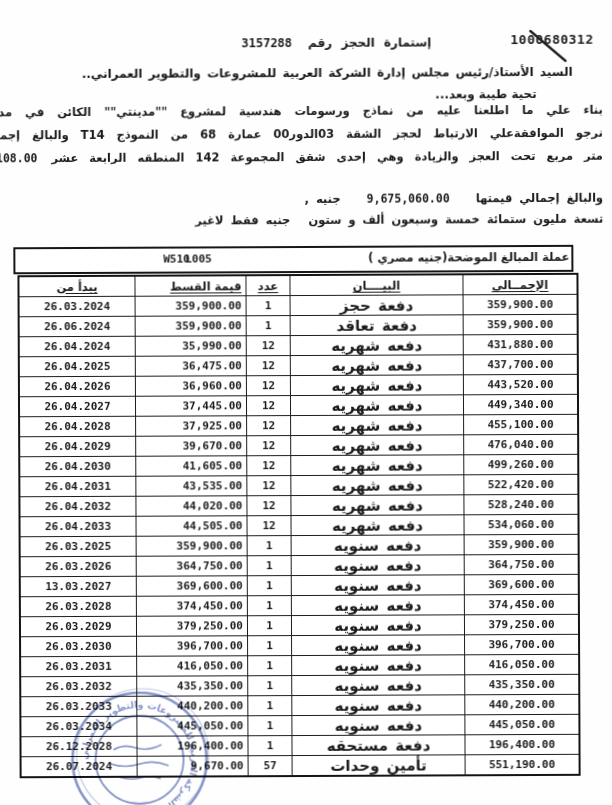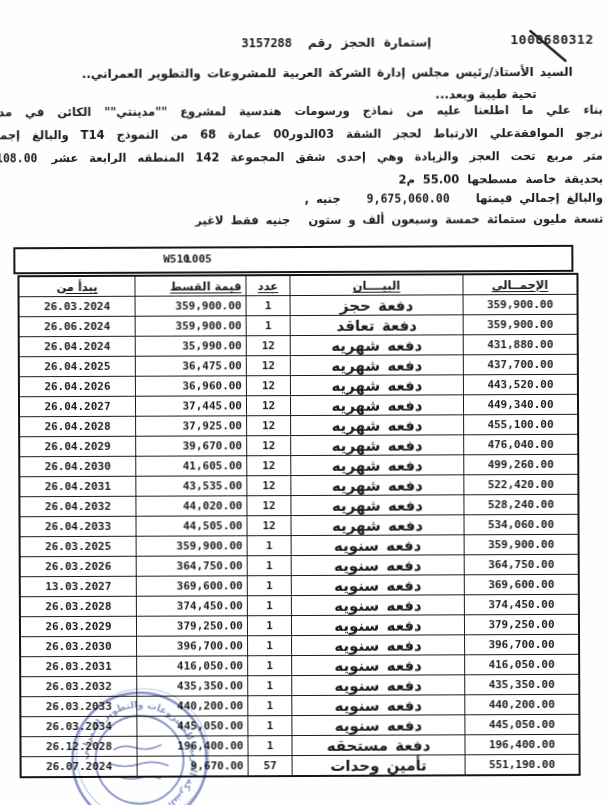--- a/index.html
+++ b/index.html
@@ -76,35 +76,35 @@
     <div class="greeting">تحية طيبة وبعد...</div>
 
     <div class="bline l1">بناء علي ما اطلعنا عليه من نماذج ورسومات هندسية لمشروع ""مدينتي"" الكائن في مدينة القاهرة الجديد</div>
     <div class="bline l2">نرجو الموافقةعلي الارتباط لحجز الشقة 03الدور00 عمارة 68 من النموذج T14 والبالغ إجمالي مسطحها</div>
 
     <div class="bline l3">
       <span class="numtok">108.00</span>
       <span class="ar">متر مربع تحت العجز والزيادة وهي إحدى شقق المجموعة 142 المنطقه الرابعة عشر</span>
     </div>
 
-    <div class="bline l4">بحديقة خاصة مسطحها 55.00 م2</div>
 
     <div class="bline l5">
       <span class="ar">جنيه ,</span>
       <span class="numtok">9,675,060.00</span>
       <span class="ar">والبالغ إجمالي قيمتها</span>
     </div>
 
     <div class="bline l6">
       <span class="ar">جنيه فقط لاغير</span>
       <span class="ar">تسعة مليون ستمائة خمسة وسبعون ألف و ستون</span>
     </div>
 
 
     <div class="currency-bar">
+      <span class="currency-label">عملة المبالغ الموضحة(جنيه مصري )</span>
       <span class="code-w">W510</span>
       <span class="code-l">L005</span>
     </div>
 
     <table class="sched" dir="rtl">
       <thead>
         <tr>
           <th class="c-total">الإجمــالى</th>
           <th class="c-desc">البيــــان</th>
           <th class="c-count">عدد</th>

